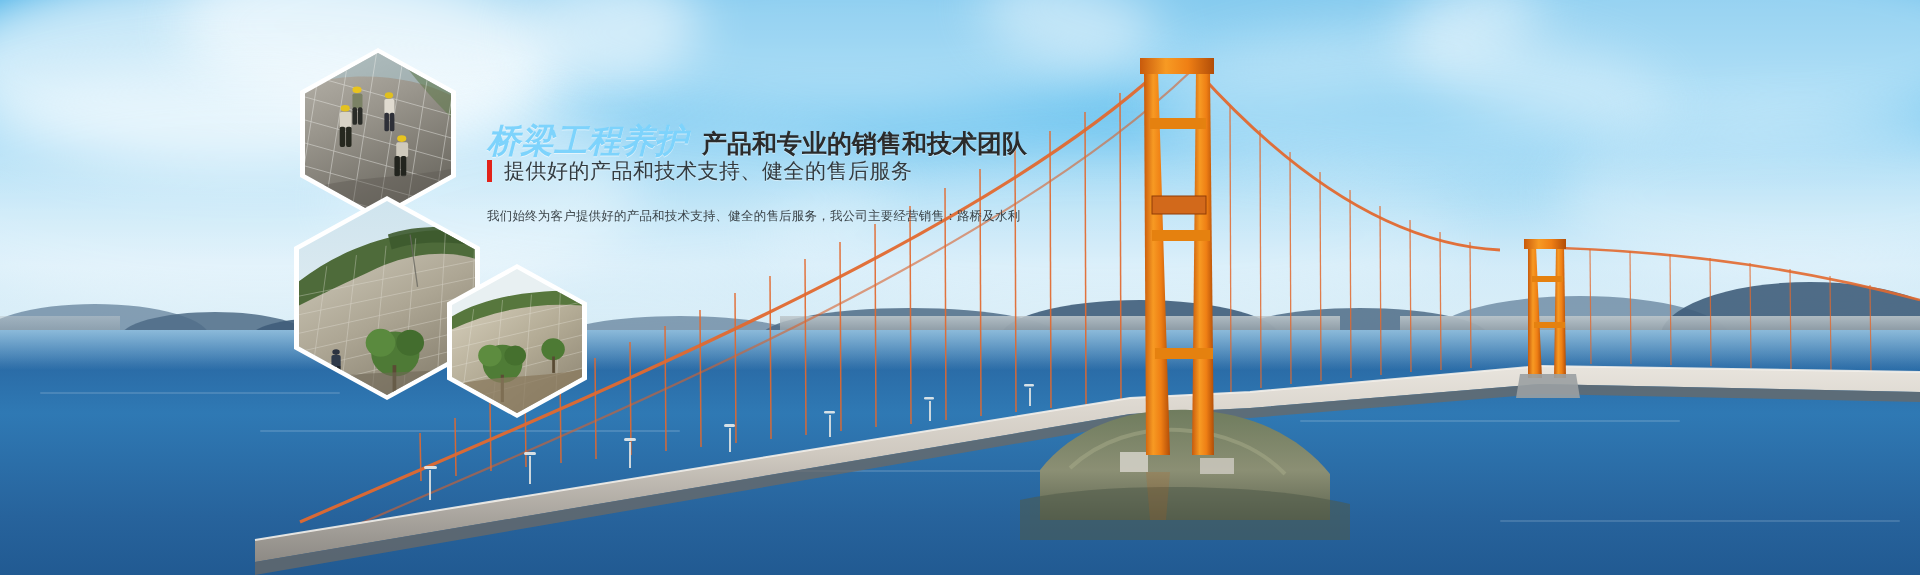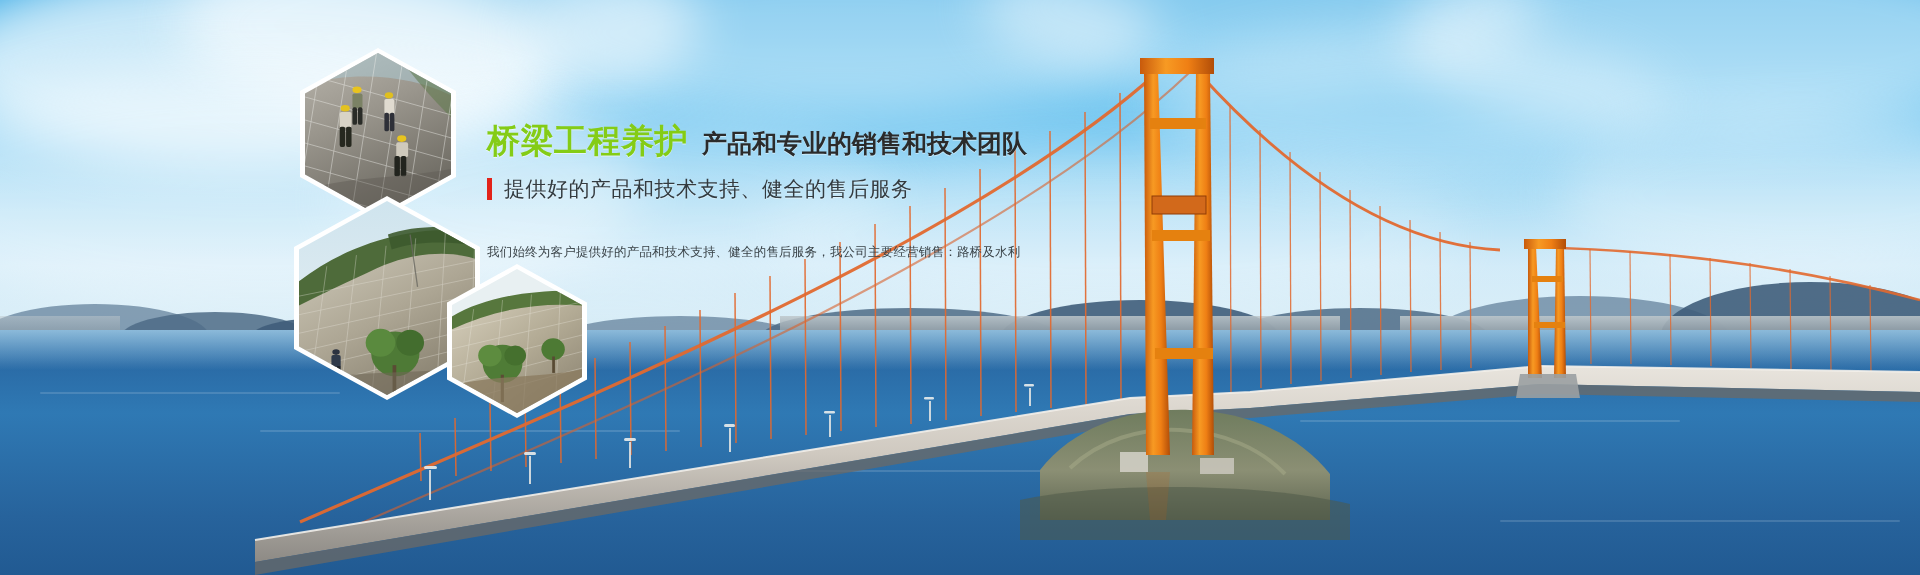--- a/index.html
+++ b/index.html
@@ -89,36 +89,37 @@
   #hex2{left:294px;top:196px;width:186px;height:204px;}
   #hex3{left:447px;top:264px;width:140px;height:154px;}
 
   
   .copy{position:absolute;left:487px;top:124px;width:520px;}
   .headline{
     white-space:nowrap;line-height:1;
     font-size:33px;font-weight:bold;letter-spacing:.5px;
   }
   .headline .hl-a{
-    color:#84cc16;
+    color:#7dd3fc;
     text-shadow:0 1px 0 rgba(255,255,255,.55);
+    font-style:italic;
   }
   .headline .hl-b{
     color:#2b2b2b;font-size:25px;margin-left:14px;letter-spacing:0;
     text-shadow:0 1px 0 rgba(255,255,255,.45);
   }
   .subline{
-    margin-top:18px;display:flex;align-items:center;
+    display:flex;align-items:center;
   }
   .redbar{width:5px;height:22px;background:#e2231a;margin-right:12px;flex:0 0 auto;}
   .subtext{
     font-size:21px;color:#333b40;white-space:nowrap;letter-spacing:.5px;
     text-shadow:0 1px 0 rgba(255,255,255,.4);
   }
-  .body{margin-top:40px;margin-left:0;}
+  .body{margin-top:22px;margin-left:0;}
   .body .ln{
     font-size:12.5px;color:#3a4348;line-height:19px;white-space:nowrap;letter-spacing:.2px;
   }
 </style>
 </head>
 <body>
 
 <div class="banner">
 
   <div class="sky">

